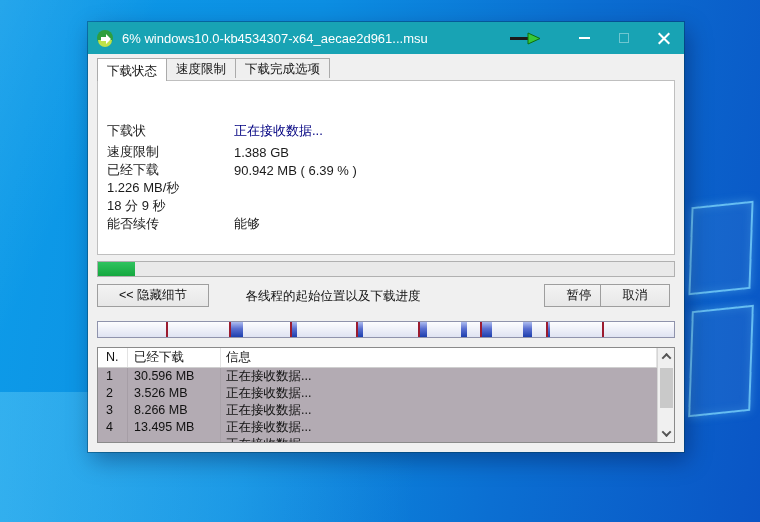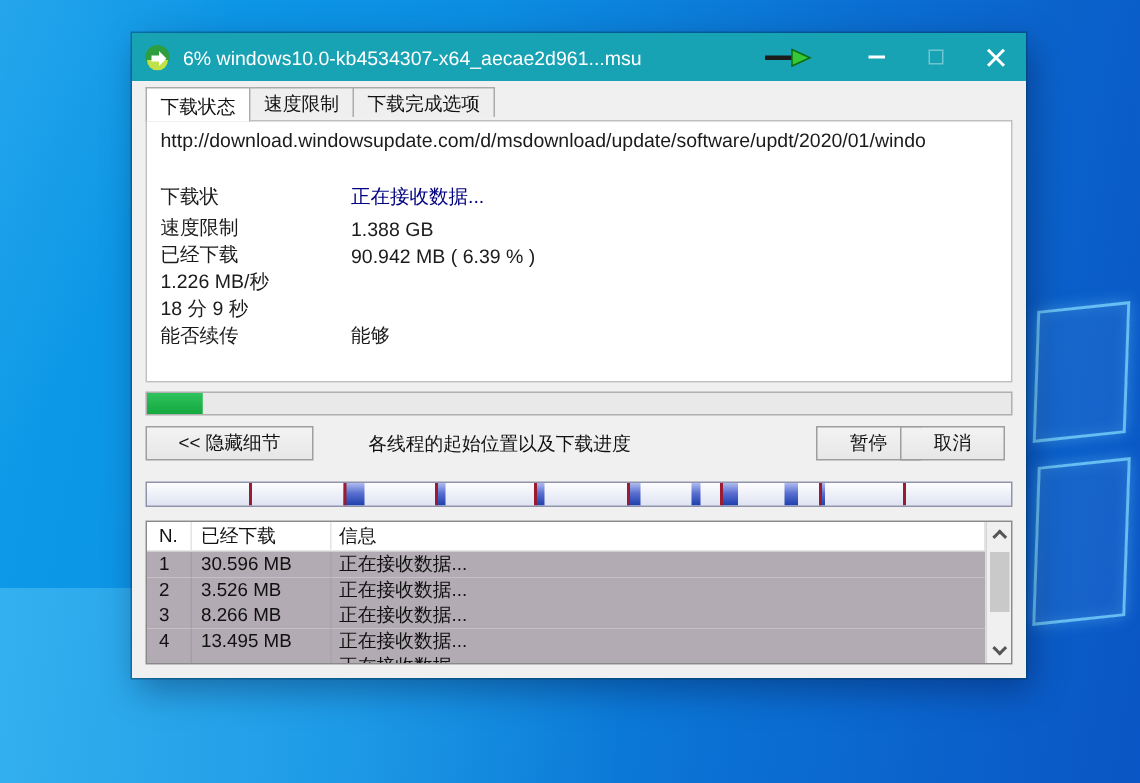--- a/index.html
+++ b/index.html
@@ -141,21 +141,20 @@
         </span>
     </div>
 
     <div class="tabstrip">
       <div class="tab active">下载状态</div>
       <div class="tab">速度限制</div>
       <div class="tab">下载完成选项</div>
     </div>
 
     <div class="panel">
-      <div class="url-line">http://download.windowsupdate.com/d/msdownload/update/software/updt/2020/01/windo</div>
       <div class="fields">
         <div class="frow gap">
           <span class="flabel">下载状</span>
           <span class="fvalue navy">正在接收数据...</span>
         </div>
         <div class="frow">
           <span class="flabel">速度限制</span>
           <span class="fvalue">1.388 GB</span>
         </div>
         <div class="frow">

